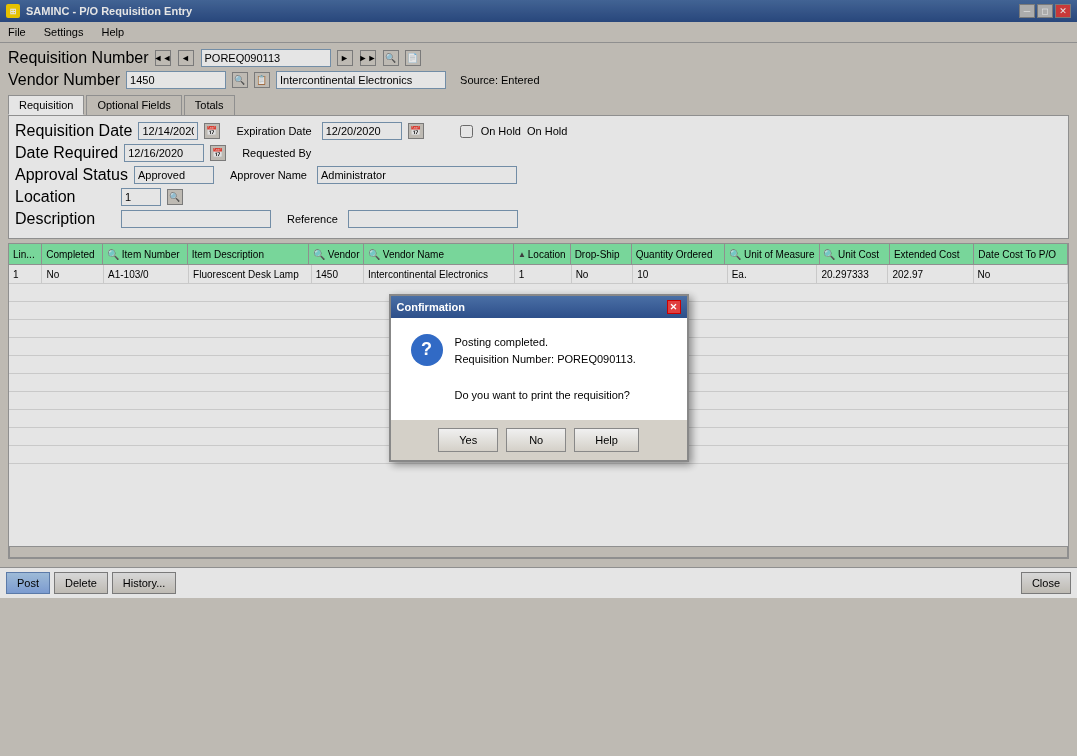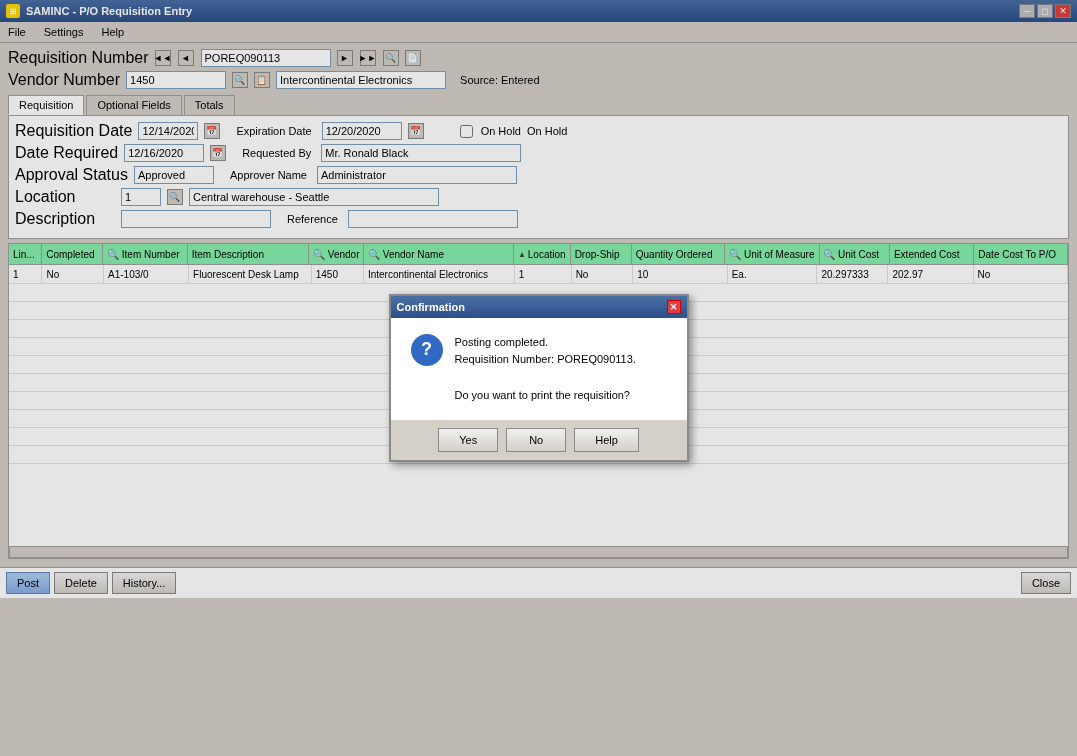--- a/index.html
+++ b/index.html
@@ -364,35 +364,33 @@
         <input type="checkbox" class="checkbox" style="margin-left: 10px;">
         <span>On Hold</span>
         <span style="margin-left:0;">On Hold</span>
       </div>
 
       <div class="field-row">
         <span class="field-label">Date Required</span>
         <input class="field-input" style="width: 80px;" value="12/16/2020">
         <div class="small-icon-btn">📅</div>
         <span style="margin-left:10px;">Requested By</span>
-        <input class="field-input" style="width: 200px; margin-left: 4px;" value="Mr. Ronald Black">
       </div>
 
       <div class="field-row">
         <span class="field-label">Approval Status</span>
         <input class="field-input" style="width: 80px;" value="Approved">
         <span style="margin-left:10px;">Approver Name</span>
         <input class="field-input" style="width: 200px; margin-left: 4px;" value="Administrator">
       </div>
 
       <div class="field-row">
         <span class="field-label">Location</span>
         <input class="field-input" style="width: 40px;" value="1">
         <div class="small-icon-btn">🔍</div>
-        <input class="field-input" style="width: 250px;" value="Central warehouse - Seattle">
       </div>
 
       <div class="field-row">
         <span class="field-label">Description</span>
         <input class="field-input" style="width: 150px;" value="">
         <span style="margin-left:10px;">Reference</span>
         <input class="field-input" style="width: 170px; margin-left: 4px;" value="">
       </div>
 
     </div>

